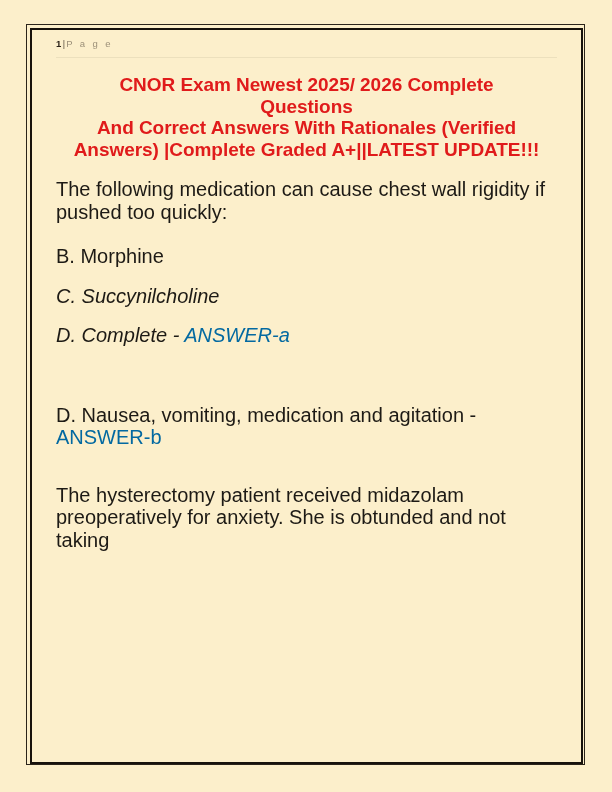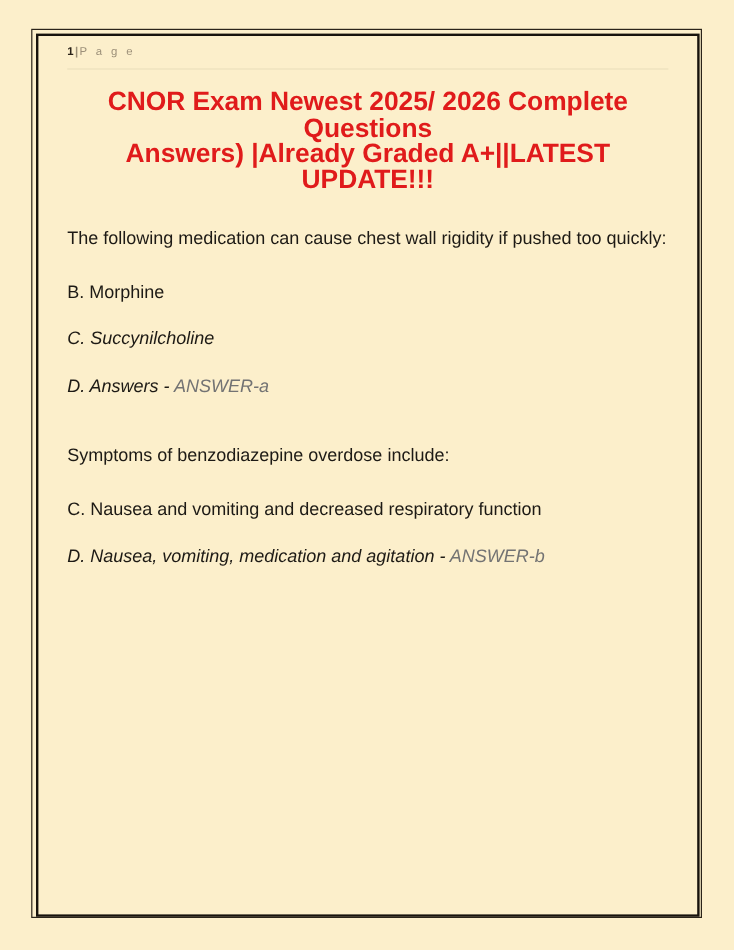--- a/index.html
+++ b/index.html
@@ -82,47 +82,47 @@
   }
   .hdr-word {
     color: #9c9079;
     letter-spacing: 2.4px;
   }
 
   
   .doc-title {
     color: #e01b1b;
     font-weight: bold;
-    font-size: 22px;
+    font-size: 19px;
     line-height: 21.5px;
     text-align: center;
-    margin: 0 16px 28px 16px;
+    margin: 0 16px 18px 16px;
     letter-spacing: -0.05px;
   }
   .doc-title .tline { display: block; }
 
   
   .body-block {
-    font-size: 15px;
+    font-size: 20px;
     line-height: 22.5px;
     color: #1d1a15;
   }
   .para {
     margin: 0;
     padding: 0;
   }
   .para + .para { margin-top: 17px; font-style: italic; }
   .spacer-line {
     height: 22px;
   }
   .spacer-half {
     height: 13px;
   }
   .answer {
-    color: #737373;
+    color: #0369a1;
   }
   .stem {
     margin-bottom: 0;
   }
 </style>
 </head>
 <body>
 
 <div class="page-sheet">
 
@@ -131,42 +131,42 @@
   <div class="frame-inner"></div>
 
   <div class="content">
 
     <div class="doc-header">
       <div class="hdr-line"><span class="hdr-num">1</span><span class="hdr-sep">|</span><span class="hdr-word">P a g e</span></div>
     </div>
 
     <div class="doc-title">
       <span class="tline">CNOR Exam Newest 2025/ 2026 Complete Questions</span>
-      <span class="tline">Answers) |Already Graded A+||LATEST UPDATE!!!</span>
+      <span class="tline">And Correct Answers With Rationales (Verified</span>
+      <span class="tline">Answers) |Complete Graded A+||LATEST UPDATE!!!</span>
     </div>
 
     <div class="body-block">
 
       <div>
         <p class="para stem">The following medication can cause chest wall rigidity if pushed too quickly:</p>
         <div class="spacer-line"></div>
         <p class="para">B. Morphine</p>
         <p class="para">C. Succynilcholine</p>
-        <p class="para"><span>D. Answers - </span><span class="answer">ANSWER-a</span></p>
+        <p class="para"><span>D. Complete - </span><span class="answer">ANSWER-a</span></p>
       </div>
 
       <div class="spacer-line"></div>
       <div class="spacer-half"></div>
 
       <div>
-        <p class="para stem">Symptoms of benzodiazepine overdose include:</p>
         <div class="spacer-line"></div>
-        <p class="para">C. Nausea and vomiting and decreased respiratory function</p>
         <p class="para"><span>D. Nausea, vomiting, medication and agitation - </span><span class="answer">ANSWER-b</span></p>
       </div>
 
       <div class="spacer-line"></div>
       <div class="spacer-half"></div>
 
+      <p class="para">The hysterectomy patient received midazolam preoperatively for anxiety. She is obtunded and not taking</p>
 
     </div>
   </div>
 </div>
 
 </body></html>

